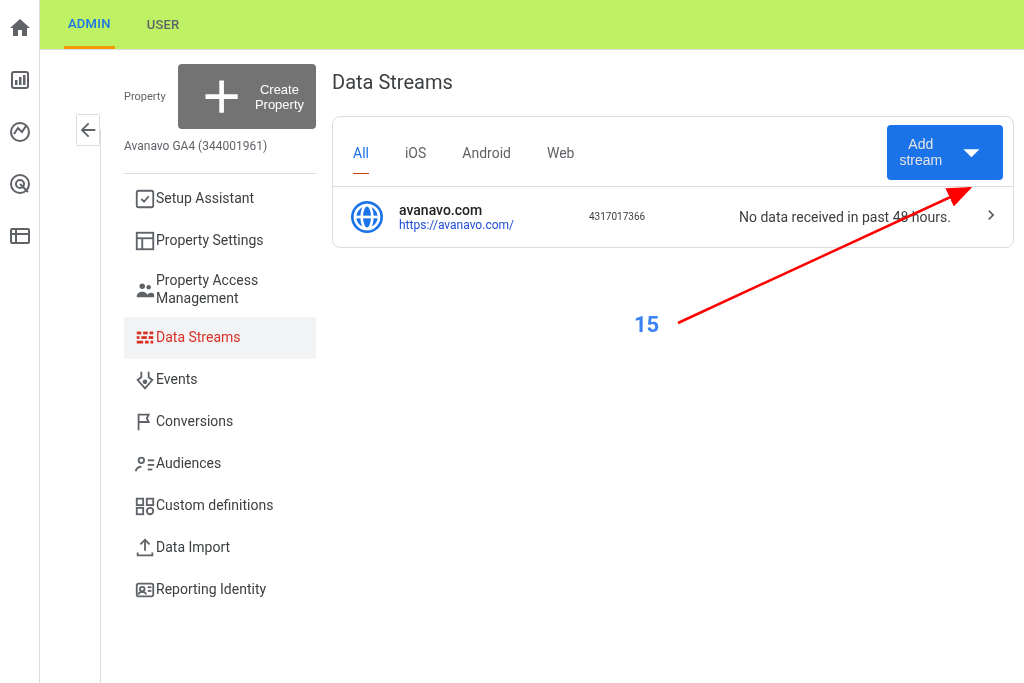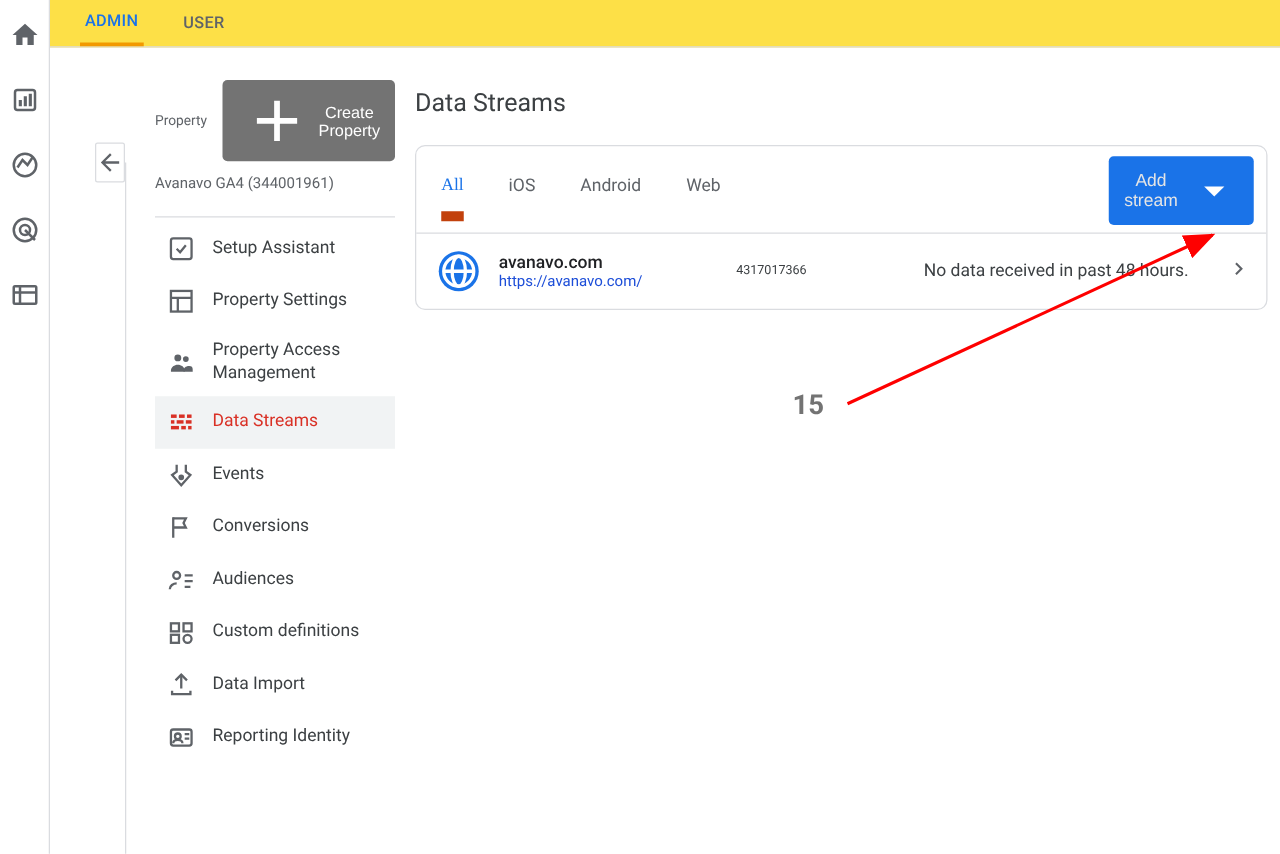--- a/index.html
+++ b/index.html
@@ -6,23 +6,23 @@
     body { font-family: 'Google Sans', Roboto, Arial, sans-serif; font-size: 14px; color: #3c4043; background: #fff; width: 1024px; height: 683px; overflow: hidden; position: relative; }
 
     .icon-rail {
       position: absolute; left: 0; top: 0; width: 40px; height: 100%;
       border-right: 1px solid #dadce0; display: flex; flex-direction: column;
       align-items: center; padding-top: 16px; gap: 28px;
     }
     .icon-rail .rail-icon { width: 24px; height: 24px; color: #5f6368; display:flex; align-items:center; justify-content:center; }
 
     .top-tabs {
-      position: absolute; left: 40px; top: 0; right: 0; height: 38px;
+      position: absolute; left: 40px; top: 0; right: 0; height: 50px;
       border-bottom: 1px solid #dadce0; display: flex; align-items: center;
-      padding-left: 24px; gap: 28px; background:#fde047;
+      padding-left: 24px; gap: 28px; background:#bef264;
     }
     .top-tab { font-size: 13px; font-weight: 500; color: #5f6368; letter-spacing: .25px; height:100%; display:flex; align-items:center; padding: 0 4px; }
     .top-tab.active { color: #1a73e8; border-bottom: 3px solid #f29900; }
 
     .sidebar-wrap {
       position: absolute; left: 76px; top: 56px; width: 240px; bottom: 0;
     }
     .back-button {
       position: absolute; left: 76px; top: 114px; width: 24px; height: 32px;
       border: 1px solid #dadce0; border-radius: 2px; display:flex;
@@ -33,47 +33,47 @@
     .prop-row { display:flex; align-items:center; gap:12px; }
     .prop-label { font-size:11px; color:#5f6368; }
     .create-btn {
       background:#737373; color:#fff; border:none; border-radius:4px;
       padding: 5px 12px 5px 16px; font-size:13px; font-weight:500;
       display:flex; align-items:center; gap:6px;
     }
     .prop-name { font-size:12px; color:#5f6368; margin-top:10px; padding-bottom:20px; border-bottom:1px solid #dadce0;}
 
     .menu { margin-top:4px; margin-left:48px; display:flex; flex-direction:column;}
-    .menu-item { display:flex; align-items:center; gap:14px; padding: 10px 10px; font-size:14px; color:#3c4043; cursor:pointer;}
+    .menu-item { display:flex; align-items:center; padding: 10px 10px; font-size:14px; color:#3c4043; cursor:pointer;}
     .menu-item.active { background:#f1f3f4; color:#d93025; border-radius:0; }
     .menu-item.active .m-icon { color:#d93025;}
     .m-icon { width:22px; height:22px; color:#5f6368; display:flex; align-items:center; justify-content:center; flex-shrink:0;}
     .menu-item .label { line-height:1.25;}
 
     .main { position:absolute; left: 332px; top:70px; right:10px; }
     .page-title { font-size:20px; color:#3c4043; font-weight:400; margin-bottom:22px;}
 
     .card { border:1px solid #dadce0; border-radius:8px; background:#fff;}
     .card-header { display:flex; align-items:center; justify-content:space-between; padding: 2px 10px 0 20px; border-bottom:1px solid #dadce0;}
     .filter-tabs { display:flex; gap:36px;}
     .filter-tab { font-size:14px; color:#5f6368; padding: 14px 0 12px; cursor:pointer;}
-    .filter-tab.active { color:#1a73e8; border-bottom:8px solid #c2410c;font-family:Liberation Serif, serif;}
+    .filter-tab.active { color:#1a73e8; border-bottom:1px solid #c2410c;}
     .add-btn { background:#1a73e8; color:#e5e5e5; border:none; border-radius:4px; padding:8px 12px; font-size:14px; font-weight:500; display:flex; align-items:center; gap:10px; margin:6px 0;}
 
     .stream-row { display:flex; align-items:center; padding: 14px 12px 14px 18px;}
     .platform-badge { width:32px; height:32px; background:#1a73e8; border-radius:50%; display:flex; align-items:center; justify-content:center; color:#fff; margin-right:16px; flex-shrink:0;}
     .stream-name-col { width: 190px;}
     .stream-name { font-size:14px; font-weight:500; color:#202124;}
     .stream-url { font-size:12px; color:#1d4ed8;}
     .stream-id { width: 150px; font-size:10px; color:#3c4043;}
     .stream-status { flex:1; font-size:14px; color:#3c4043; text-align:left; }
     .chevron { width:20px; color:#5f6368;}
 
     .annotation { position:absolute; pointer-events:none;}
-    .anno-text { position:absolute; left: 634px; top: 312px; color:#737373; font-size:22px; font-weight:700;}
+    .anno-text { position:absolute; left: 634px; top: 312px; color:#3b82f6; font-size:22px; font-weight:700;}
 
     svg { width:100%; height:100%; }
     
     .vline { position:absolute; left: 100px; top: 130px; bottom:0; width:1px; background:#dadce0;}
   </style>
 </head>
 <body>
 
 <div class="icon-rail">
   <div class="rail-icon">

